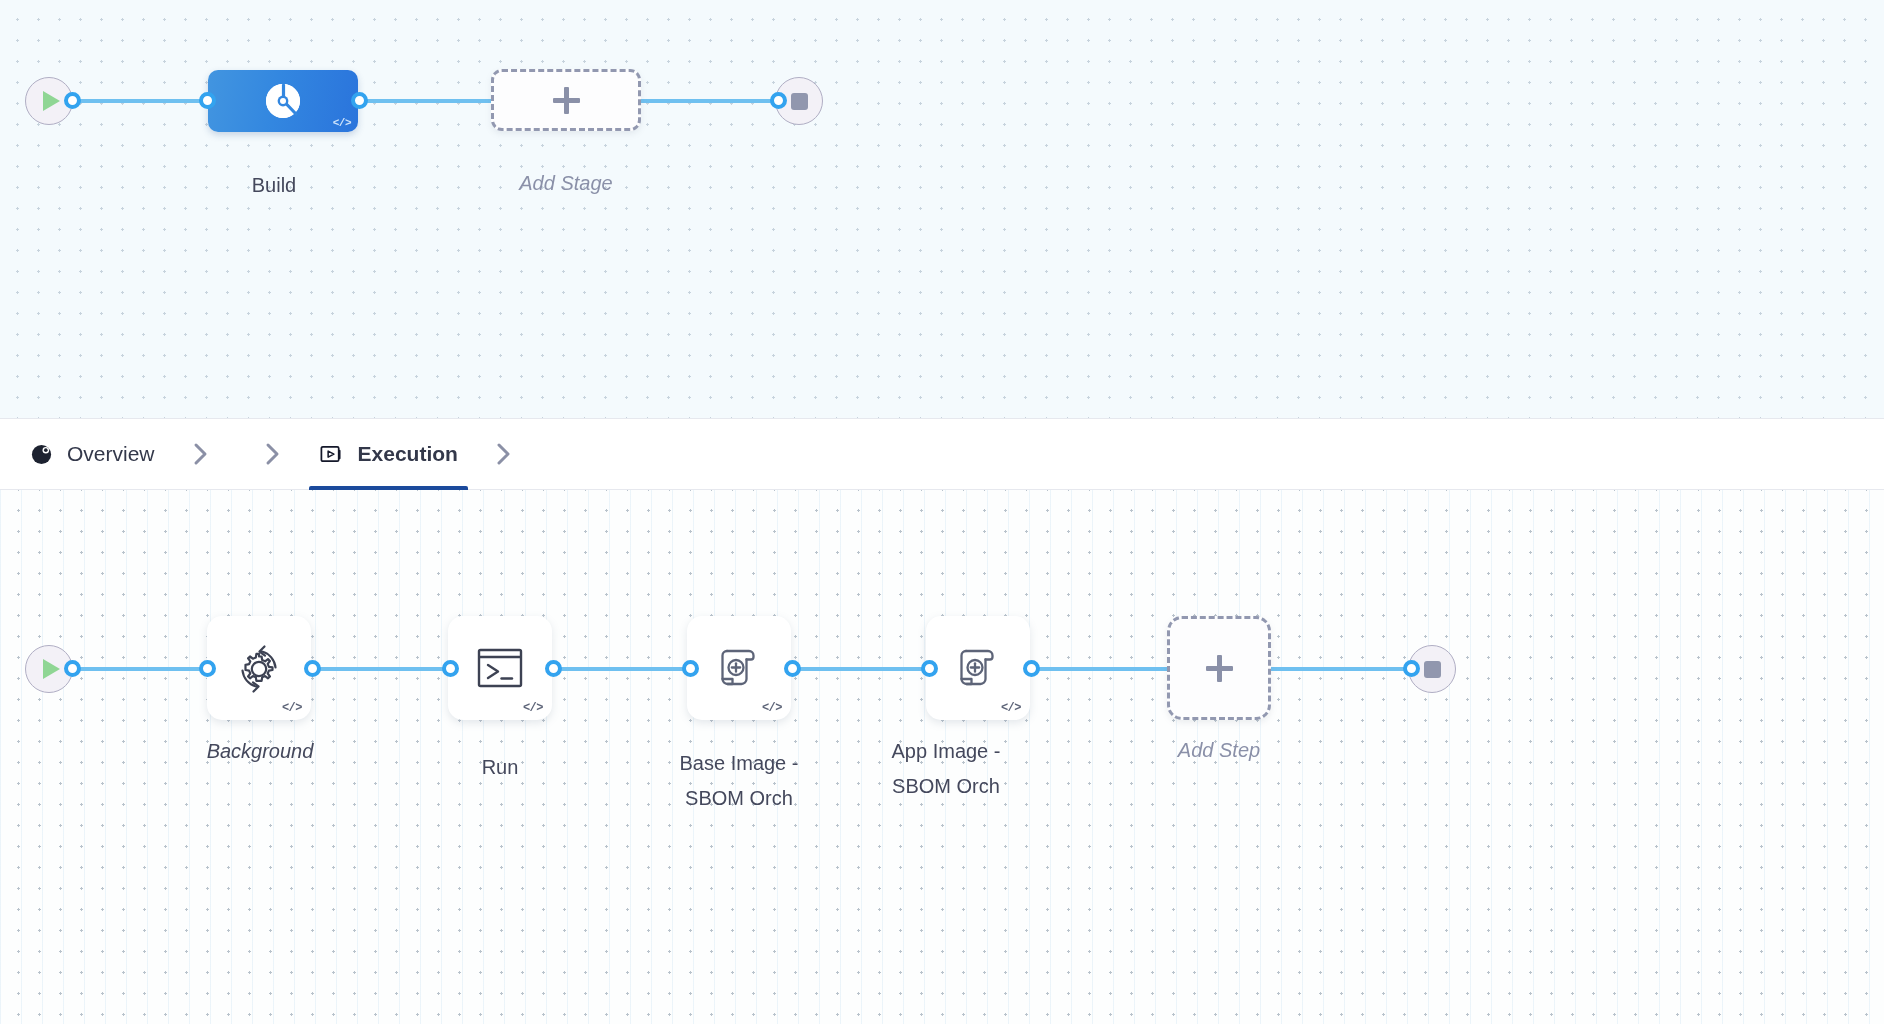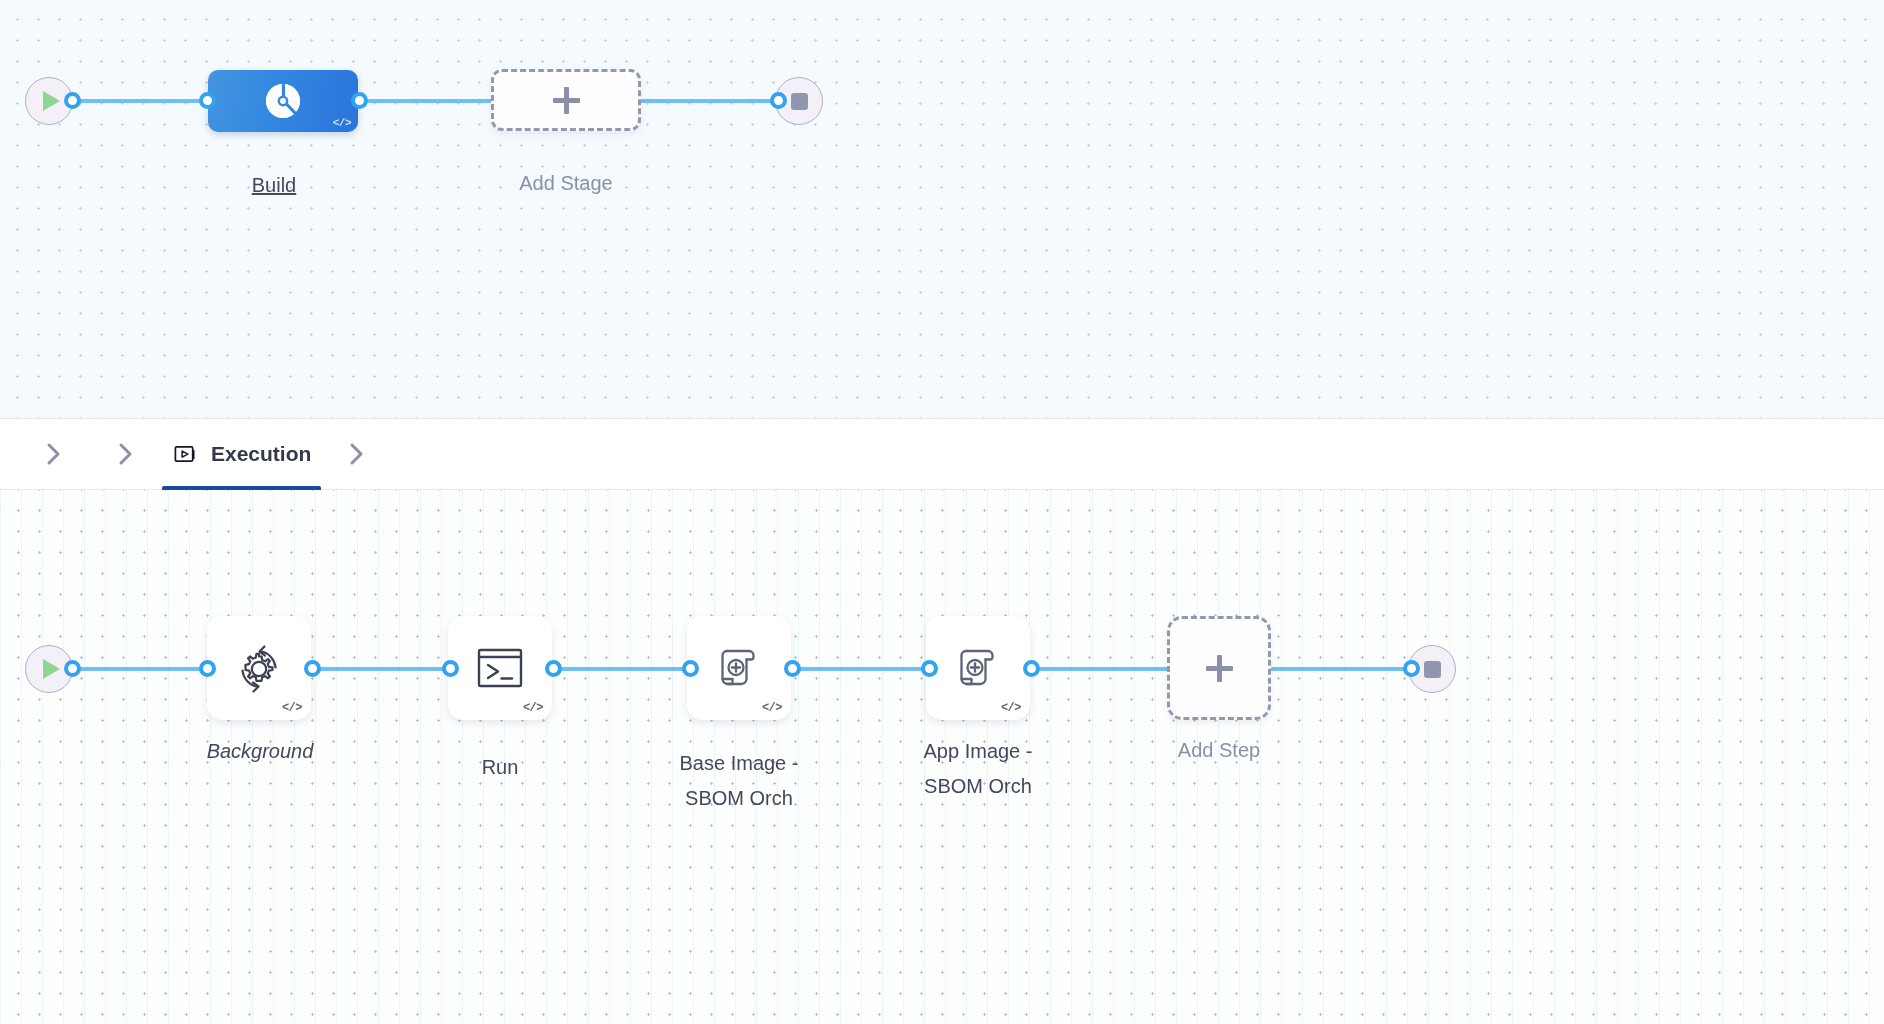--- a/index.html
+++ b/index.html
@@ -132,21 +132,21 @@
   
   .node-label {
     position: absolute;
     text-align: center;
     color: #44485c;
     font-size: 20px;
     line-height: 35px;
     white-space: pre-line;
     z-index: 2;
   }
-  .node-label.muted { color: #8a90a8; }
+  .node-label.muted { color: #8a90a8; font-style: italic; }
 
   
   .step-card {
     position: absolute;
     width: 104px; height: 104px;
     border-radius: 15px;
     background: #ffffff;
     box-shadow: 0 3px 9px rgba(110,125,150,.18);
     display: flex; align-items: center; justify-content: center;
     z-index: 2;
@@ -215,35 +215,45 @@
                  M20 3 L20 20 L32.5 32.5" fill="#ffffff" stroke="none"></path>
         <path d="M20 3 A17 17 0 1 0 37 20 A17 17 0 0 0 20 3 Z" fill="#ffffff"></path>
         <line x1="20.5" y1="4" x2="20.5" y2="19" stroke="#3387e0" stroke-width="3.2" stroke-linecap="round"></line>
         <line x1="21.5" y1="21" x2="33" y2="33" stroke="#3387e0" stroke-width="3.2" stroke-linecap="round"></line>
         <circle cx="20" cy="20" r="5.4" fill="#3387e0"></circle>
         <circle cx="20" cy="20" r="3.0" fill="#ffffff"></circle>
       </svg>
       <span class="code-badge">&lt;/&gt;</span>
     </div>
     <div class="port" style="left:351px; top:92px;"></div>
-    <div class="node-label" style="left:199px; top:168px; width:150px;text-decoration:underline;">Build</div>
+    <div class="node-label" style="left:199px; top:168px; width:150px;">Build</div>
 
     <div class="add-box add-stage-box" style="left:491px; top:69px;">
       <div class="plus-glyph"></div>
     </div>
     <div class="node-label muted" style="left:480px; top:166px; width:172px;">Add Stage</div>
 
     <div class="port" style="left:770px; top:92px;"></div>
     <div class="terminal" style="left:775px; top:77px;">
       <div class="stop-sq"></div>
     </div>
   </div>
 
   <div class="tabbar">
 
+    <div class="tab">
+      <span class="tab-icon">
+        <svg width="23" height="23" viewBox="0 0 24 24">
+          <path d="M12 2 A10 10 0 1 0 22 12 A10 10 0 0 0 12 2 Z" fill="#1d2230"></path>
+          <circle cx="16.5" cy="7.5" r="3.4" fill="#ffffff"></circle>
+          <circle cx="16.5" cy="7.5" r="1.9" fill="#1d2230"></circle>
+        </svg>
+      </span>
+      <span>Overview</span>
+    </div>
 
     <div class="tab-sep">
       <svg width="22" height="30" viewBox="0 0 22 30">
         <polyline points="6,6 15,15 6,24" fill="none" stroke="#8b90a6" stroke-width="3" stroke-linecap="round" stroke-linejoin="round"></polyline>
       </svg>
     </div>
 
 
     <div class="tab-sep">
       <svg width="22" height="30" viewBox="0 0 22 30">
@@ -344,21 +354,21 @@
           <path d="M34.5 18.5 V38 a5 5 0 0 1 -5 5 H15.5"></path>
           <path d="M10.5 38 h10 a0 0 0 0 1 0 0 v5 H15.5 A5 5 0 0 1 10.5 38 Z"></path>
           <circle cx="24" cy="26.5" r="7.5"></circle>
           <line x1="24" y1="22.3" x2="24" y2="30.7"></line>
           <line x1="19.8" y1="26.5" x2="28.2" y2="26.5"></line>
         </g>
       </svg>
       <span class="code-badge">&lt;/&gt;</span>
     </div>
     <div class="port" style="left:1023px; top:170px;"></div>
-    <div class="node-label" style="left:888px; top:244px; width:180px;">App Image -
+    <div class="node-label" style="left:856px; top:244px; width:180px;">App Image -
 SBOM Orch</div>
 
     <div class="add-box add-step-box" style="left:1167px; top:126px;">
       <div class="plus-glyph"></div>
     </div>
     <div class="node-label muted" style="left:1139px; top:243px; width:160px;">Add Step</div>
 
     <div class="port" style="left:1403px; top:170px;"></div>
     <div class="terminal" style="left:1408px; top:155px;">
       <div class="stop-sq"></div>

